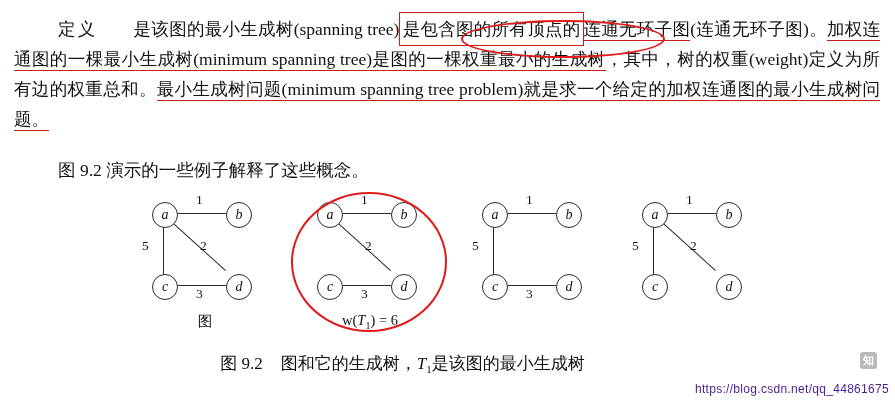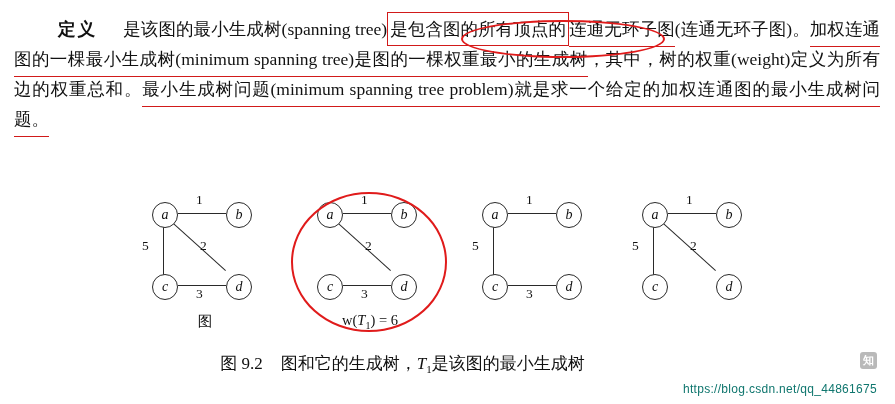--- a/index.html
+++ b/index.html
@@ -29,28 +29,28 @@
     width: 866px;
     font-size: 17.5px;
     line-height: 30px;
     text-align: justify;
   }
   .textblock p {
     margin: 0;
     text-indent: 0;
   }
   .bold-term {
-    font-weight: bold;
+    font-weight: normal;
     letter-spacing: 2px;
     margin-left: 44px;
-    margin-right: 26px;
+    margin-right: 36px;
   }
   .u-red {
     border-bottom: 1.6px solid #d11a1a;
-    padding-bottom: 7px;
+    padding-bottom: 1px;
   }
   .boxed {
     border: 1.5px solid #d11a1a;
     padding: 6px 2px;
   }
 
   
   .ellipse-text {
     position: absolute;
     left: 447px;
@@ -189,40 +189,41 @@
     border-radius: 3px;
     background: #b9b9b9;
     color: #fff;
     font-size: 11px;
     line-height: 17px;
     text-align: center;
     font-weight: bold;
   }
   .wm-url {
     position: absolute;
-    right: 18px;
+    right: 6px;
     top: 382px;
     font-size: 12px;
-    color: #0f766e;
+    color: #4c1d95;
     font-family: "Liberation Sans", sans-serif;
     letter-spacing: 0.3px;
   }
 </style>
 </head>
 <body>
 
 <div class="page">
 
   <div class="textblock">
     <p>
       <span class="bold-term">定义</span><span>是该图的最小生成树(spanning  tree)</span><span class="boxed">是包含图的所有顶点的</span><span class="u-red">连通无环子图</span><span>(连通无环子图)。</span><span class="u-red">加权连通图的一棵最小生成树(minimum spanning tree)是图的一棵权重最小的生成树</span><span>，其中，树的权重(weight)定义为所有边的权重总和。</span><span class="u-red">最小生成树问题(minimum spanning tree problem)就是求一个给定的加权连通图的最小生成树问题。</span>
     </p>
     <div class="ellipse-text"></div>
   </div>
 
+  <div class="fig-intro">图 9.2 演示的一些例子解释了这些概念。</div>
 
   <div class="figures">
 
     <div class="graph g1">
       <div class="edge e-ab"></div>
       <div class="edge e-ac"></div>
       <div class="edge e-cd"></div>
       <div class="edge e-ad"></div>
       <div class="node n-a">a</div>
       <div class="node n-b">b</div>

